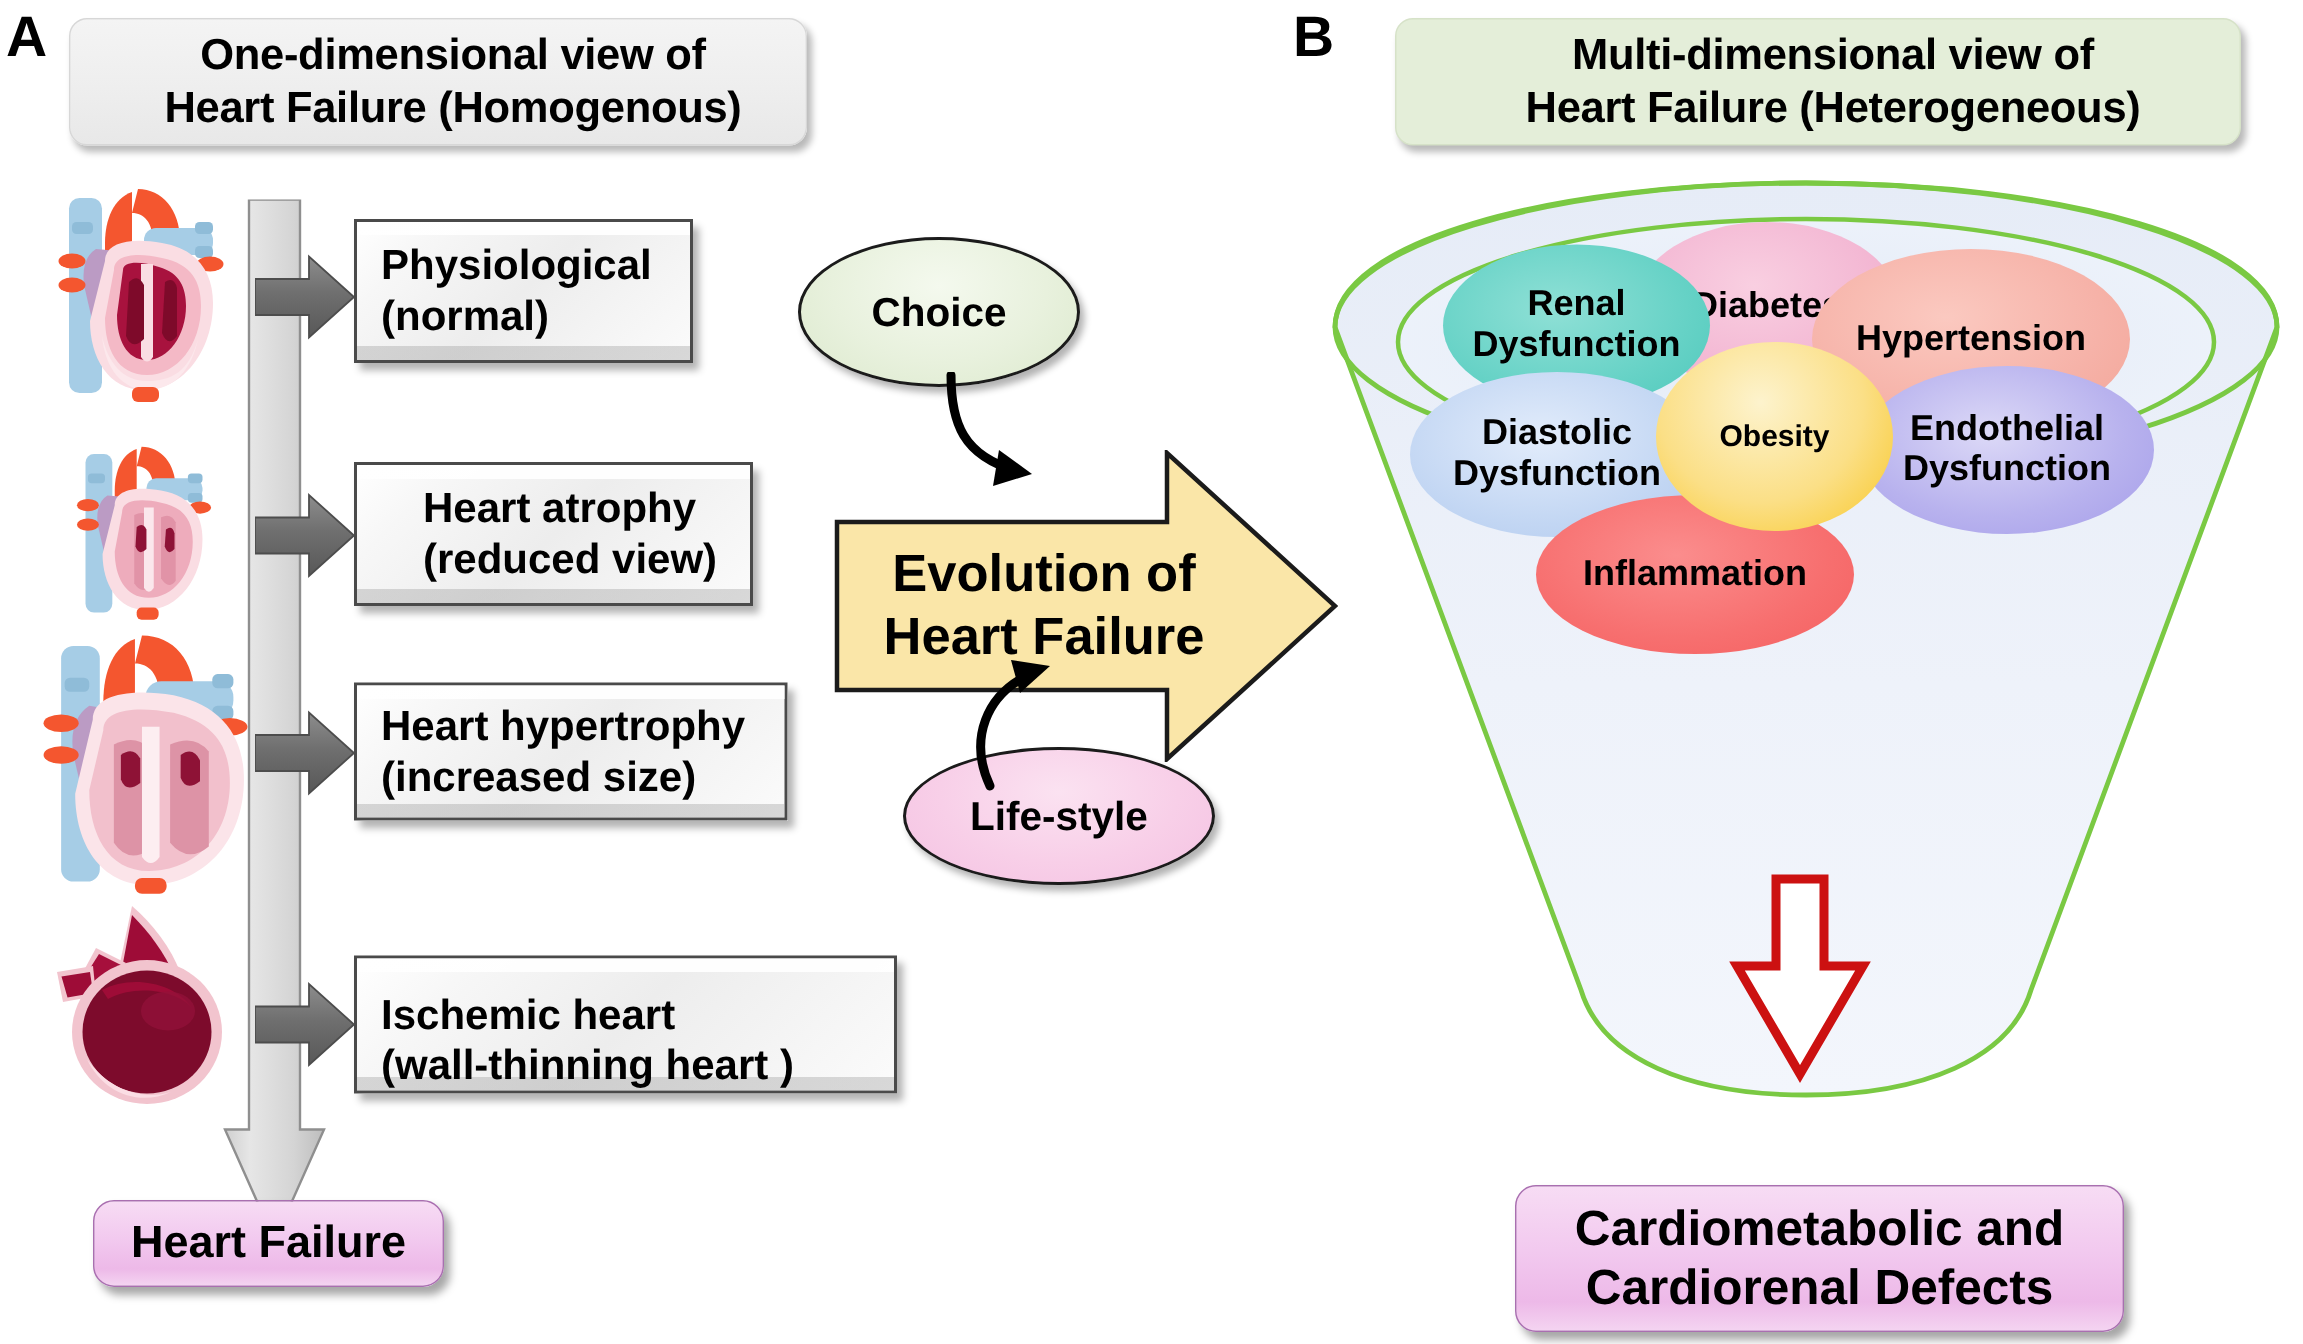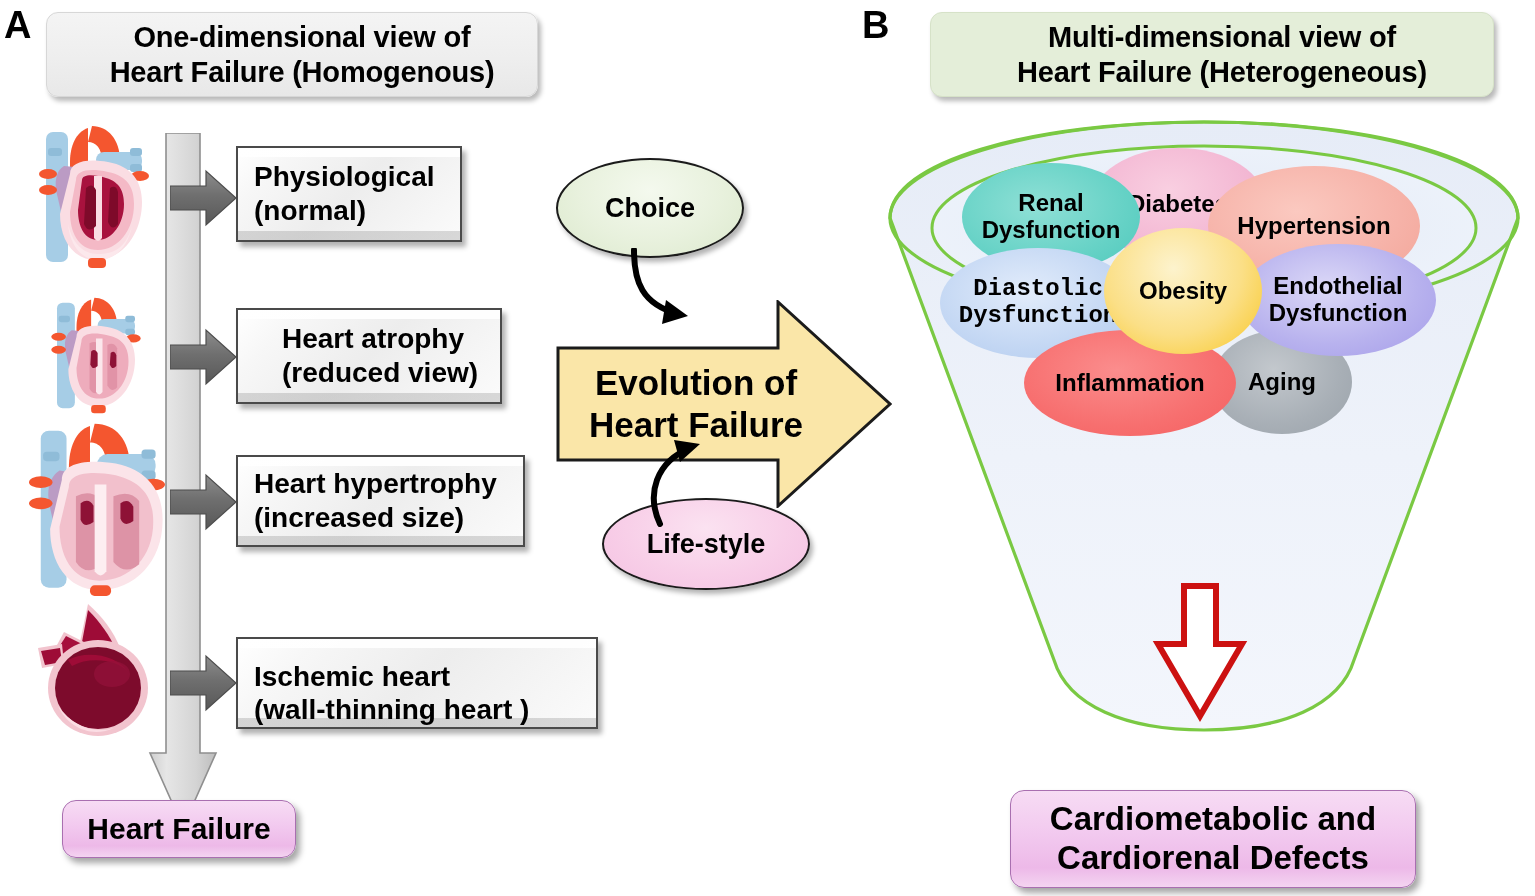--- a/index.html
+++ b/index.html
@@ -80,21 +80,21 @@
 
   
   .oval{
     position:absolute;border-radius:50%;
     border:2.5px solid #1b1b1b;
     display:flex;align-items:center;justify-content:center;
     font-weight:bold;font-size:27px;
     box-shadow:3px 4px 5px rgba(0,0,0,.30);
   }
   #oval-choice{
-    left:556px;top:158px;width:184px;height:96px;
+    left:532px;top:158px;width:184px;height:96px;
     background:radial-gradient(ellipse at 50% 32%,#f4f9ee 0%,#e8f1dd 55%,#dce9cd 100%);
   }
   #oval-lifestyle{
     left:602px;top:498px;width:204px;height:88px;
     background:radial-gradient(ellipse at 50% 32%,#fbe2f1 0%,#f8cfe8 55%,#f4c2e2 100%);
   }
 
   
   #evo-arrow{position:absolute;left:556px;top:300px;width:336px;height:208px;}
   #evo-label{
@@ -115,22 +115,22 @@
   }
   .bubble span{position:relative;z-index:3;}
 
   #b-renal{left:962px;top:163px;width:178px;height:108px;font-size:24px;
     background:radial-gradient(ellipse at 42% 40%,#8fe0d6 0%,#66d2c6 60%,#4ec8bb 100%);z-index:3;}
   #b-diabetes{left:1090px;top:148px;width:176px;height:112px;font-size:24px;
     background:radial-gradient(ellipse at 45% 38%,#f9cfe1 0%,#f3b7d3 60%,#efa9c9 100%);z-index:2;}
   #b-hypertension{left:1208px;top:166px;width:212px;height:120px;font-size:24px;
     background:radial-gradient(ellipse at 42% 38%,#fbc9c0 0%,#f6b2a8 60%,#f2a497 100%);z-index:2;}
   #b-diastolic{left:940px;top:248px;width:196px;height:110px;font-size:24px;
-    background:radial-gradient(ellipse at 44% 40%,#e2ecfb 0%,#c2d6f3 62%,#b2caee 100%);z-index:3;font-family:Liberation Mono, monospace;}
-  #b-obesity{left:1104px;top:228px;width:158px;height:126px;font-size:24px;
+    background:radial-gradient(ellipse at 44% 40%,#e2ecfb 0%,#c2d6f3 62%,#b2caee 100%);z-index:3;}
+  #b-obesity{left:1104px;top:228px;width:158px;height:126px;font-size:20px;
     background:radial-gradient(ellipse at 44% 32%,#fdf3cd 0%,#fbdf86 55%,#f8c623 100%);z-index:5;}
   #b-endothelial{left:1240px;top:244px;width:196px;height:112px;font-size:24px;
     background:radial-gradient(ellipse at 44% 40%,#dcd9f7 0%,#b8b2ee 58%,#a49ce9 100%);z-index:3;}
   #b-inflammation{left:1024px;top:330px;width:212px;height:106px;font-size:24px;
     background:radial-gradient(ellipse at 44% 38%,#fb8d8d 0%,#f76f6f 60%,#f45f5f 100%);z-index:4;}
   #b-aging{left:1212px;top:330px;width:140px;height:104px;font-size:24px;
     background:radial-gradient(ellipse at 44% 38%,#c3c8cd 0%,#a8afb6 60%,#9aa2aa 100%);z-index:2;}
 
   #hfpef-text{
     position:absolute;left:986px;top:465px;width:420px;
@@ -392,23 +392,20 @@
   </div>
   <div class="bubble" id="b-endothelial">
     <span>
       <span>Endothelial</span><br>
       <span>Dysfunction</span>
     </span>
   </div>
   <div class="bubble" id="b-inflammation">
     <span>Inflammation</span>
   </div>
-  <div class="bubble" id="b-aging">
-    <span>Aging</span>
-  </div>
 
 
   <svg id="red-arrow" viewBox="0 0 96 140">
     <path d="M32 4 L64 4 L64 62 L90 62 L48 134 L6 62 L32 62 Z" fill="#ffffff" stroke="#cc1111" stroke-width="6" stroke-linejoin="miter"></path>
   </svg>
 
   <div class="pill" id="pill-defects">
     <div>
       <div>Cardiometabolic and</div>
       <div>Cardiorenal Defects</div>

